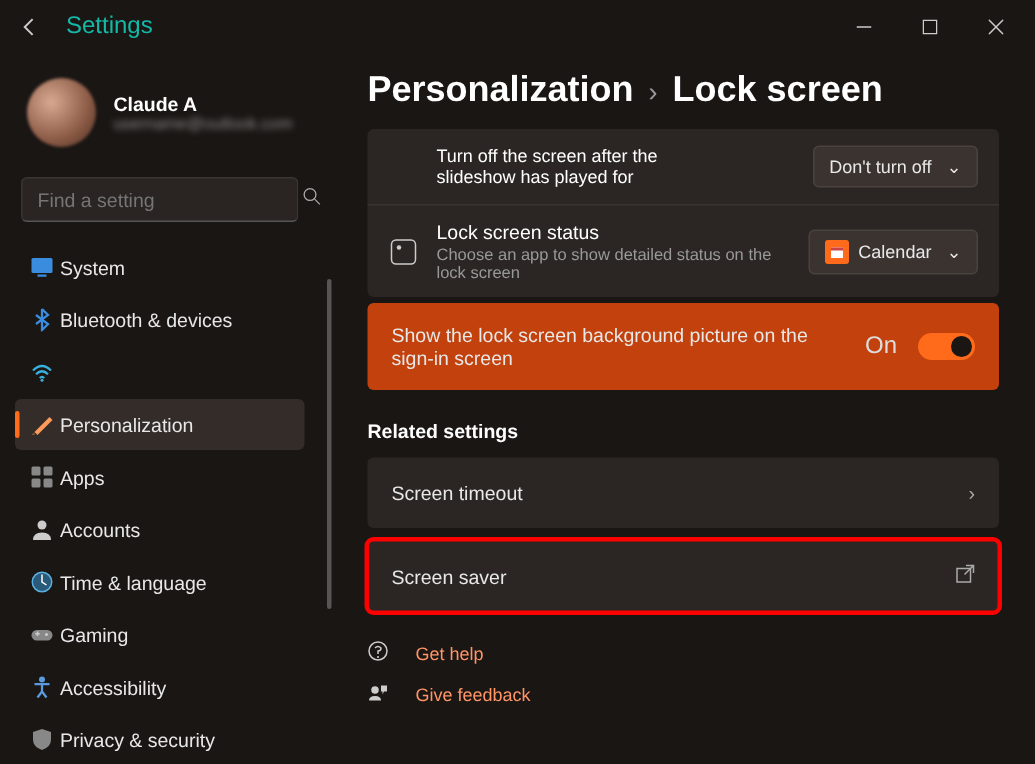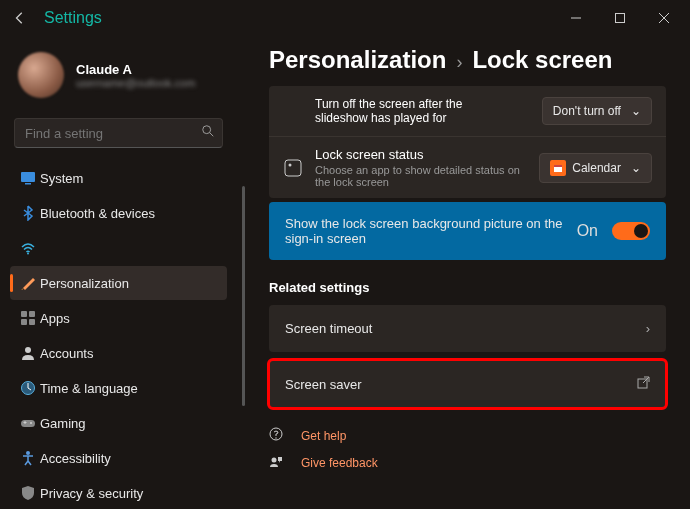--- a/index.html
+++ b/index.html
@@ -6,21 +6,21 @@
 body { background: #1a1614; color: #e8e8e8; width: 690px; height: 509px; overflow: hidden; position: relative; }
 
 .titlebar { height: 36px; display: flex; align-items: center; padding: 0 4px; }
 .back-btn { width: 32px; height: 32px; display: flex; align-items: center; justify-content: center; border-radius: 4px; }
 .title-text { font-size: 16px; margin-left: 8px; color: #14b8a6; }
 .win-controls { margin-left: auto; display: flex; }
 .win-btn { width: 44px; height: 32px; display: flex; align-items: center; justify-content: center; }
 
 .content { display: flex; height: calc(100% - 36px); }
 
-.sidebar { width: 245px; padding: 8px 16px 0 8px; display: flex; flex-direction: column; position: relative; }
+.sidebar { width: 221px; padding: 8px 16px 0 8px; display: flex; flex-direction: column; position: relative; }
 .user-row { display: flex; align-items: center; padding: 8px 10px 16px; gap: 12px; }
 .avatar { width: 46px; height: 46px; border-radius: 50%; background: radial-gradient(circle at 35% 35%, #d8a890, #8a5a45 60%, #4a2f22); filter: blur(1px); }
 .user-name { font-size: 13px; font-weight: 600; color: #fff; }
 .user-email { font-size: 11px; color: #888; filter: blur(2px); }
 
 .search-box { margin: 4px 6px 12px; background: #2a2523; border: 1px solid #3a3532; border-bottom: 1px solid #555; border-radius: 4px; height: 30px; display: flex; align-items: center; padding: 0 10px; }
 .search-box input { flex: 1; background: transparent; border: none; outline: none; color: #ccc; font-size: 13px; }
 .search-box .sicon { color: #aaa; }
 
 .nav { flex: 1; overflow: hidden; }
@@ -43,21 +43,21 @@
 .row-icon { width: 20px; height: 20px; display: flex; align-items: center; justify-content: center; flex-shrink: 0; }
 .row-text { flex: 1; }
 .row-title { font-size: 13px; color: #fff; }
 .row-sub { font-size: 11px; color: #999; margin-top: 2px; }
 .row-ctrl { display: flex; align-items: center; gap: 8px; }
 
 .dropdown { background: #3a3330; border: 1px solid #4a423e; border-radius: 4px; padding: 6px 10px; display: flex; align-items: center; gap: 10px; font-size: 12px; min-width: 110px; justify-content: space-between; }
 .dropdown.cal { background: #3a3330; }
 .cal-icon { width: 16px; height: 16px; background: #ff6b1a; border-radius: 2px; display: inline-flex; align-items: center; justify-content: center; margin-right: 6px; }
 
-.toggle-row { background: #0369a1; border-radius: 4px; padding: 14px 16px; display: flex; align-items: center; gap: 14px; margin-bottom: 3px; }
+.toggle-row { background: #c2410c; border-radius: 4px; padding: 14px 16px; display: flex; align-items: center; gap: 14px; margin-bottom: 3px; }
 .toggle-text { flex: 1; font-size: 13px; }
 .toggle-label { font-size: 16px; color: #ddd; }
 .toggle { width: 38px; height: 18px; background: #ff6b1a; border-radius: 10px; position: relative; }
 .toggle::after { content: ""; position: absolute; right: 2px; top: 2px; width: 14px; height: 14px; background: #1a1614; border-radius: 50%; }
 
 .section-title { font-size: 13px; font-weight: 600; margin: 20px 0 10px; color: #fff; }
 
 .link-row { background: #2b2623; border-radius: 4px; padding: 16px 16px; display: flex; align-items: center; font-size: 13px; margin-bottom: 8px; }
 .link-row .chev { margin-left: auto; color: #aaa; }
 .highlight { outline: 3px solid #ff0000; outline-offset: -1px; }

